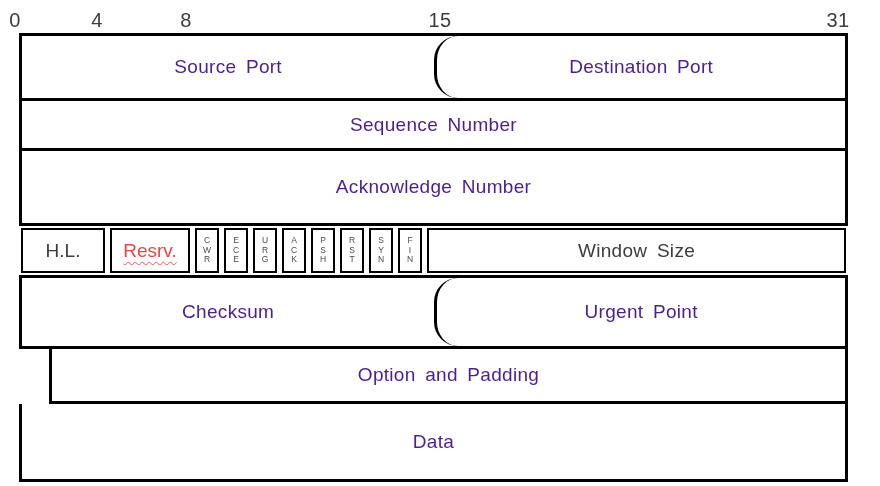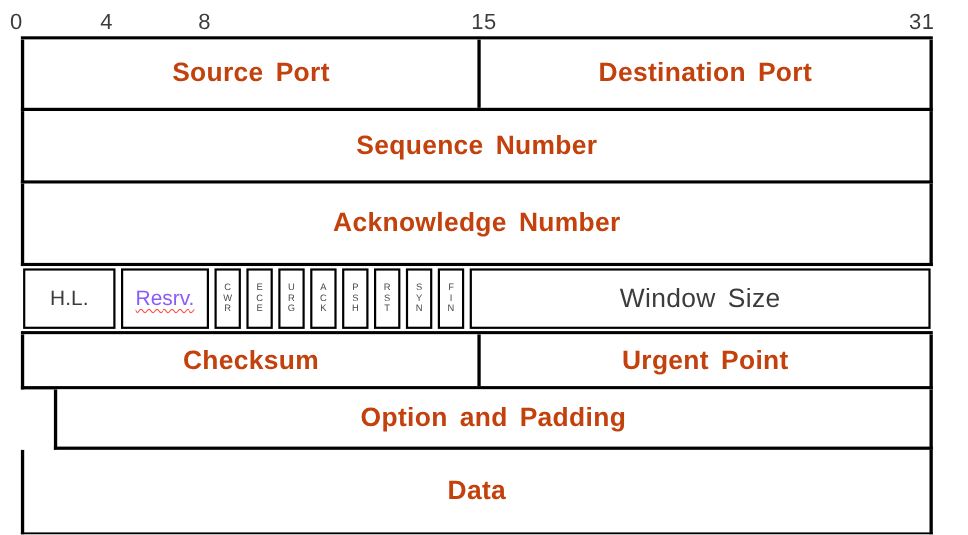--- a/index.html
+++ b/index.html
@@ -50,63 +50,62 @@
   .row {
     box-sizing: border-box;
     display: flex;
     align-items: stretch;
     border-left: 3px solid #000;
     border-right: 3px solid #000;
     border-bottom: 3px solid #000;
     background: #fff;
   }
   .r1 { height: 65px; }
-  .r2 { height: 66px; align-items: center; }
+  .r2 { height: 50px; align-items: center; }
   .r3 { height: 75px; }
-  .r4 { height: 62px; border-left: none; border-right: none; padding: 2px; gap: 5px; }
-  .r5 { height: 50px; }
+  .r4 { height: 52px; border-left: none; border-right: none; padding: 2px; gap: 5px; }
+  .r5 { height: 71px; }
   .r6 { height: 55px; margin-left: 30px; }
   .r7 { height: 78px; }
 
   .cell {
     display: flex;
     align-items: center;
     justify-content: center;
     flex: 1 1 auto;
-    font-size: 24px;
-    color: #c2410c;
+    font-size: 19px;
+    color: #4c1d95;
     letter-spacing: 0.3px;
     word-spacing: 4px;
     box-sizing: border-box;
-    font-weight: bold;
   }
   .cell.half-l { flex: 0 0 50.1%; }
-  .cell.half-r { border-left: 3px solid #000; }
+  .cell.half-r { border-left: 3px solid #000; border-radius: 24px; }
 
   
   .fbox {
     box-sizing: border-box;
     border: 2.5px solid #000;
     display: flex;
     align-items: center;
     justify-content: center;
     background: #fff;
   }
   .fbox.hl     { flex: 0 0 84px; font-size: 19px; color: #3c3c3c; }
-  .fbox.resrv  { flex: 0 0 80px; font-size: 19px; color: #8b5cf6; }
+  .fbox.resrv  { flex: 0 0 80px; font-size: 19px; color: #ef4444; }
   .fbox.flag   {
     flex: 0 0 24px;
     font-size: 8.5px;
     line-height: 9.5px;
     color: #4a4a4a;
     text-align: center;
     white-space: pre-line;
     letter-spacing: 0;
   }
-  .fbox.window { flex: 1 1 auto; font-size: 24px; color: #3c3c3c; word-spacing: 4px; letter-spacing: 0.3px; }
+  .fbox.window { flex: 1 1 auto; font-size: 19px; color: #3c3c3c; word-spacing: 4px; letter-spacing: 0.3px; }
 
   .misspelled {
     text-decoration-line: underline;
     text-decoration-style: wavy;
     text-decoration-color: #ff4f4f;
     text-decoration-thickness: 1px;
     text-underline-offset: 4px;
   }
 </style>
 </head>

